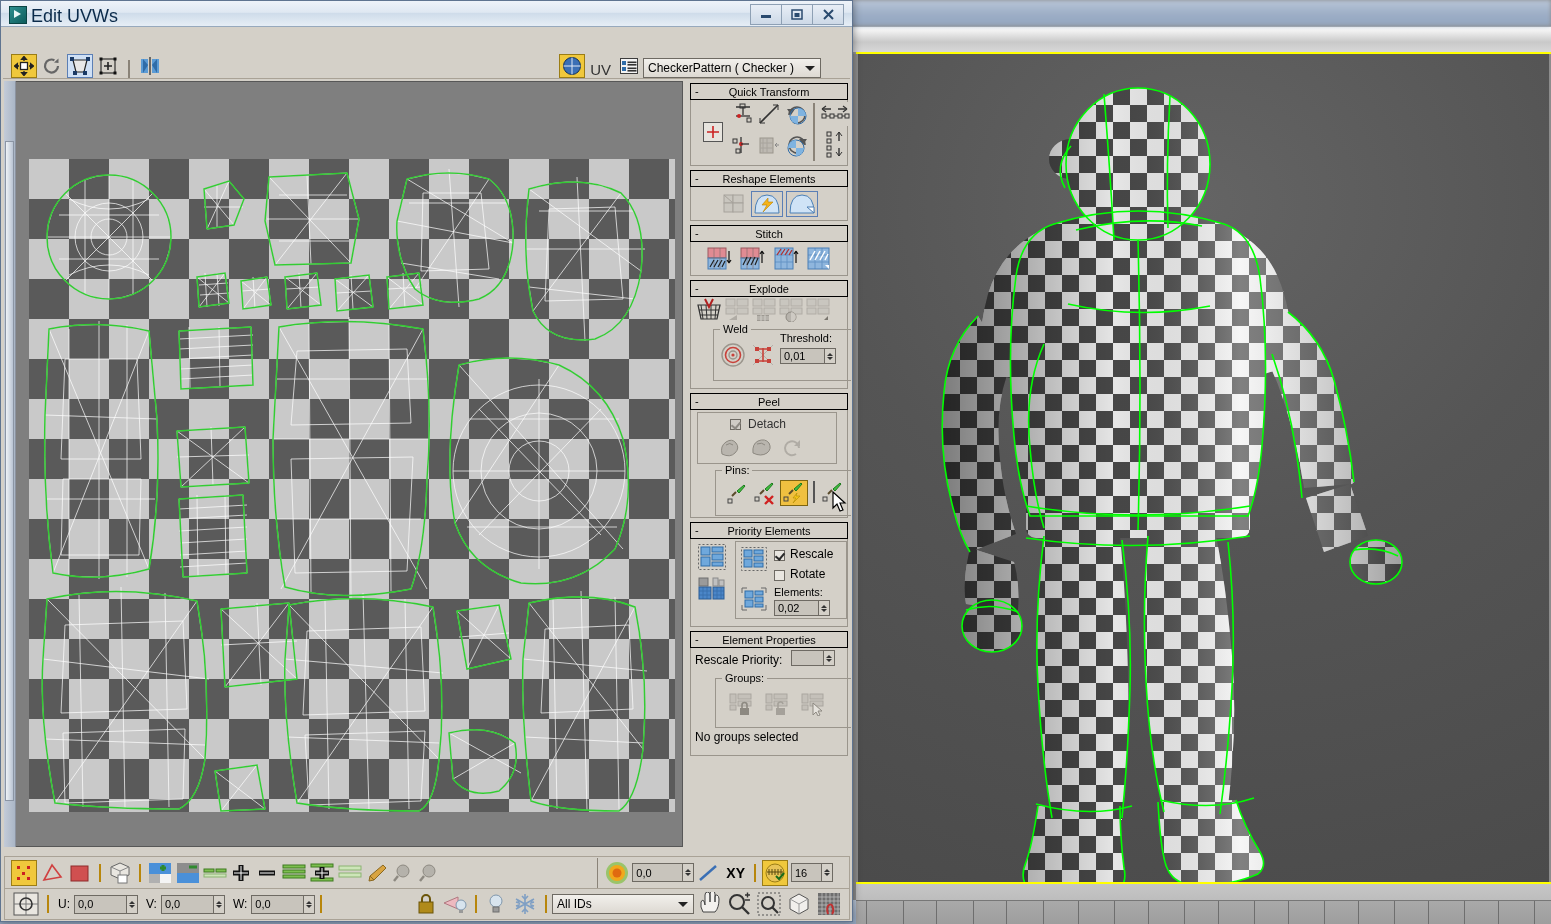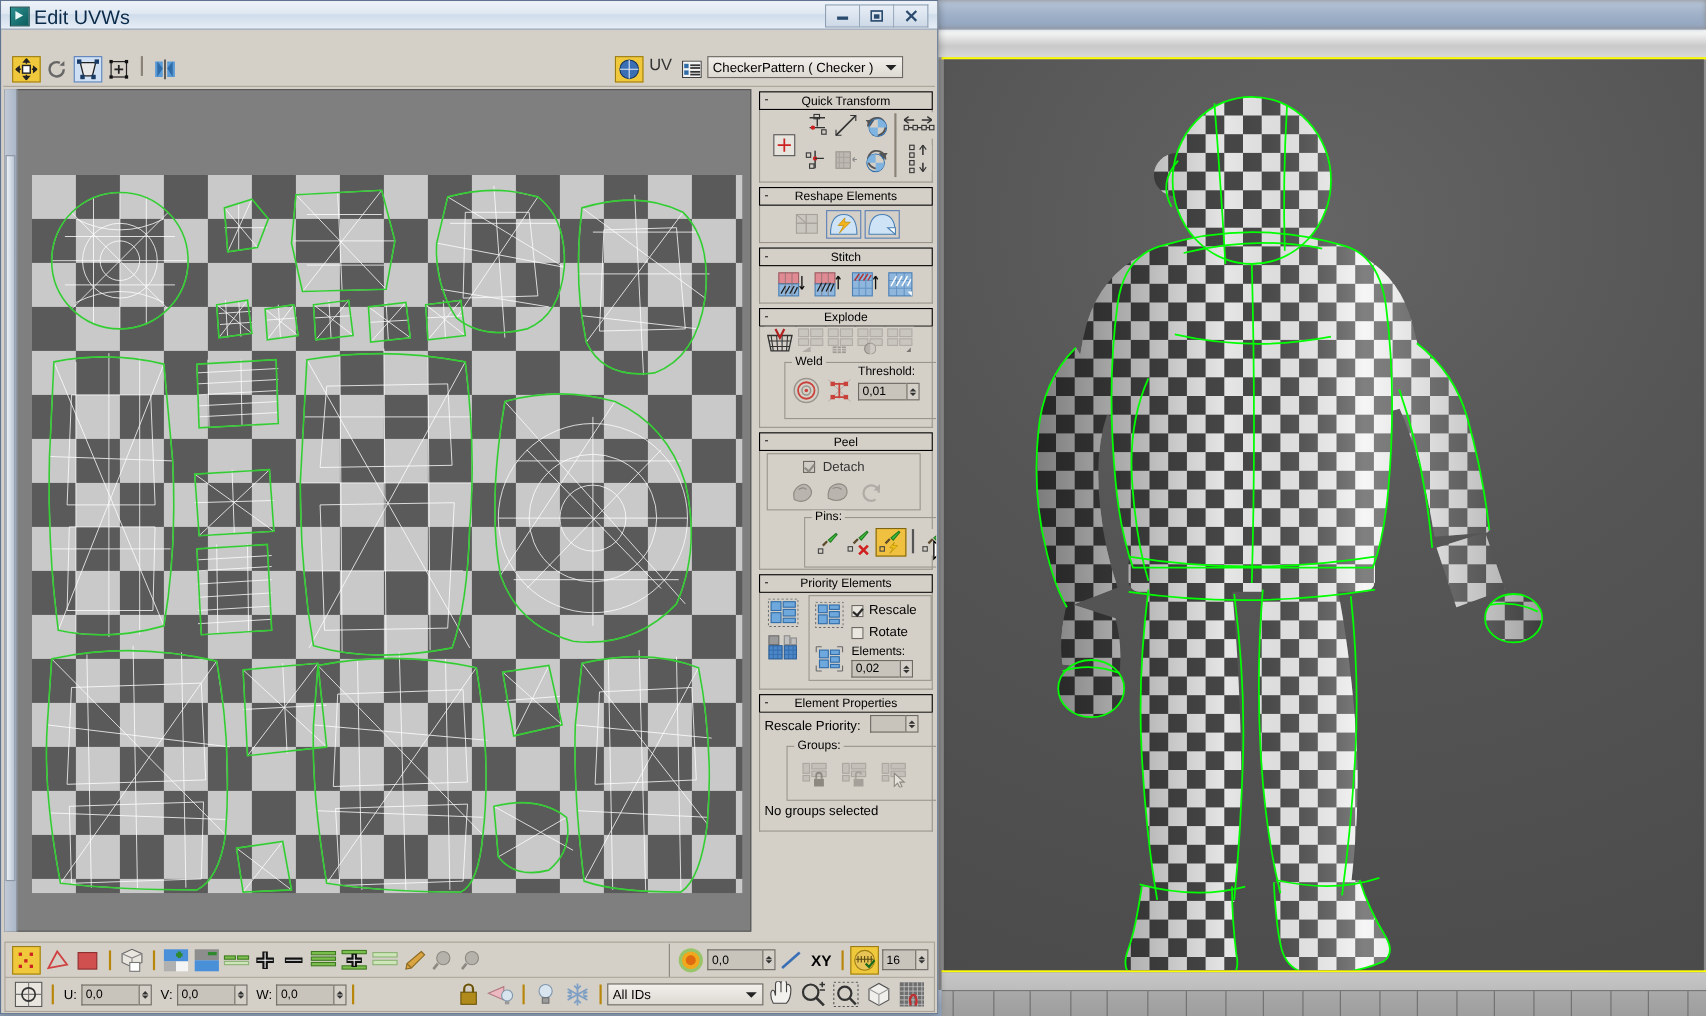--- a/index.html
+++ b/index.html
@@ -49,21 +49,21 @@
   .winbtn{width:30px;height:19px;margin-left:0;
     background:linear-gradient(to bottom,#e8eef6,#cdd9e7);
     border:1px solid #8ea0b4;border-left:none;
     display:flex;align-items:center;justify-content:center;
     font-size:11px;color:#1d3a5c;}
   .winbtn:first-child{border-left:1px solid #8ea0b4;}
   .menubar{position:absolute;left:2px;top:28px;width:847px;height:22px;
     background:#d4d0c8;display:flex;align-items:center;padding-left:8px;box-sizing:border-box;}
   .menuitem{padding:2px 9px;font-size:12px;color:#000;}
   .toolbar1{position:absolute;left:2px;top:50px;width:847px;height:28px;
-    background:#d4d0c8;border-bottom:1px solid #a9a296;display:flex;align-items:flex-start;box-sizing:border-box;}
+    background:#d4d0c8;border-bottom:1px solid #a9a296;display:flex;align-items:flex-end;box-sizing:border-box;}
   .tb-btn{width:26px;height:24px;margin:0 1px;display:flex;align-items:center;justify-content:center;
     position:relative;}
   .tb-btn.act{background:#f0c83c;border:1px solid #9b7d15;box-sizing:border-box;}
   .tb-btn.sel{border:1px solid #5b7fb5;background:#cfe0f5;box-sizing:border-box;}
   .tb-sep{width:2px;height:18px;background:#8a8378;margin:0 6px;}
 
   
   #uvcanvas{position:absolute;left:3px;top:80px;width:679px;height:766px;
     background:#7f7f7f;overflow:hidden;border:1px solid #575757;box-sizing:border-box;}
   #checker{position:absolute;left:24px;top:77px;width:646px;height:653px;}
@@ -773,21 +773,21 @@
               </svg>
           </span>
           <span class="iconbtn" style="position:absolute;left:82px;top:22px;width:26px;height:26px">
             <svg width="24" height="24">
                 <path d="M18 12 a7 7 0 1 0 -3 6" stroke="#b0aca5" stroke-width="2" fill="none"></path>
                 <path d="M19 4 v6 h-6 z" fill="#b0aca5"></path>
               </svg>
           </span>
         </span>
 
-        <span class="grpbox" style="position:absolute;left:20px;top:56px;width:146px;height:46px;box-sizing:border-box">
+        <span class="grpbox" style="position:absolute;left:4px;top:56px;width:146px;height:46px;box-sizing:border-box">
           <span class="grplbl">Pins:</span>
           <span class="iconbtn" style="position:absolute;left:8px;top:10px;width:26px;height:24px">
             <svg width="24" height="24">
                 <path d="M19 4 l-7 6 l2 2 l6 -7 z" fill="#3fbf3f" stroke="#1f7a1f"></path>
                 <path d="M11 11 l-4 4" stroke="#5a4a2a" stroke-width="2"></path>
                 <rect x="3" y="18" width="4" height="4" fill="none" stroke="#444"></rect>
               </svg>
           </span>
           <span class="iconbtn" style="position:absolute;left:36px;top:10px;width:26px;height:24px">
             <svg width="24" height="24">
@@ -1092,21 +1092,21 @@
     </span>
     <span class="lbl" style="font-size:14px;font-weight:bold">XY</span>
     <span style="width:2px;height:18px;background:#b8860b;margin:0 5px"></span>
     <span class="bbtn act" style="width:26px">
       <svg width="22" height="20">
           <circle cx="11" cy="10" r="9" fill="#e8c457" stroke="#9b7d15"></circle>
       <path d="M3 9 h16 M5 6 v6 M8 6 v6 M11 6 v6 M14 6 v6 M17 6 v6" stroke="#5a4a10" stroke-width="1"></path>
       <path d="M12 13 l3 3 l5 -6" stroke="#1a6b1a" stroke-width="2" fill="none"></path>
         </svg>
     </span>
-    <span class="spin" style="margin-left:2px;margin-right:5px">
+    <span class="spin" style="margin-left:2px;margin-right:16px">
       <span class="spin-f" style="width:30px;height:19px">16</span>
       <span class="spin-a" style="height:19px">
           <span class="sp-up"></span>
           <span class="sp-dn"></span>
         </span>
     </span>
   </div>
 
   <div class="bt2">
     <span class="bbtn" style="margin-left:6px;width:30px">

